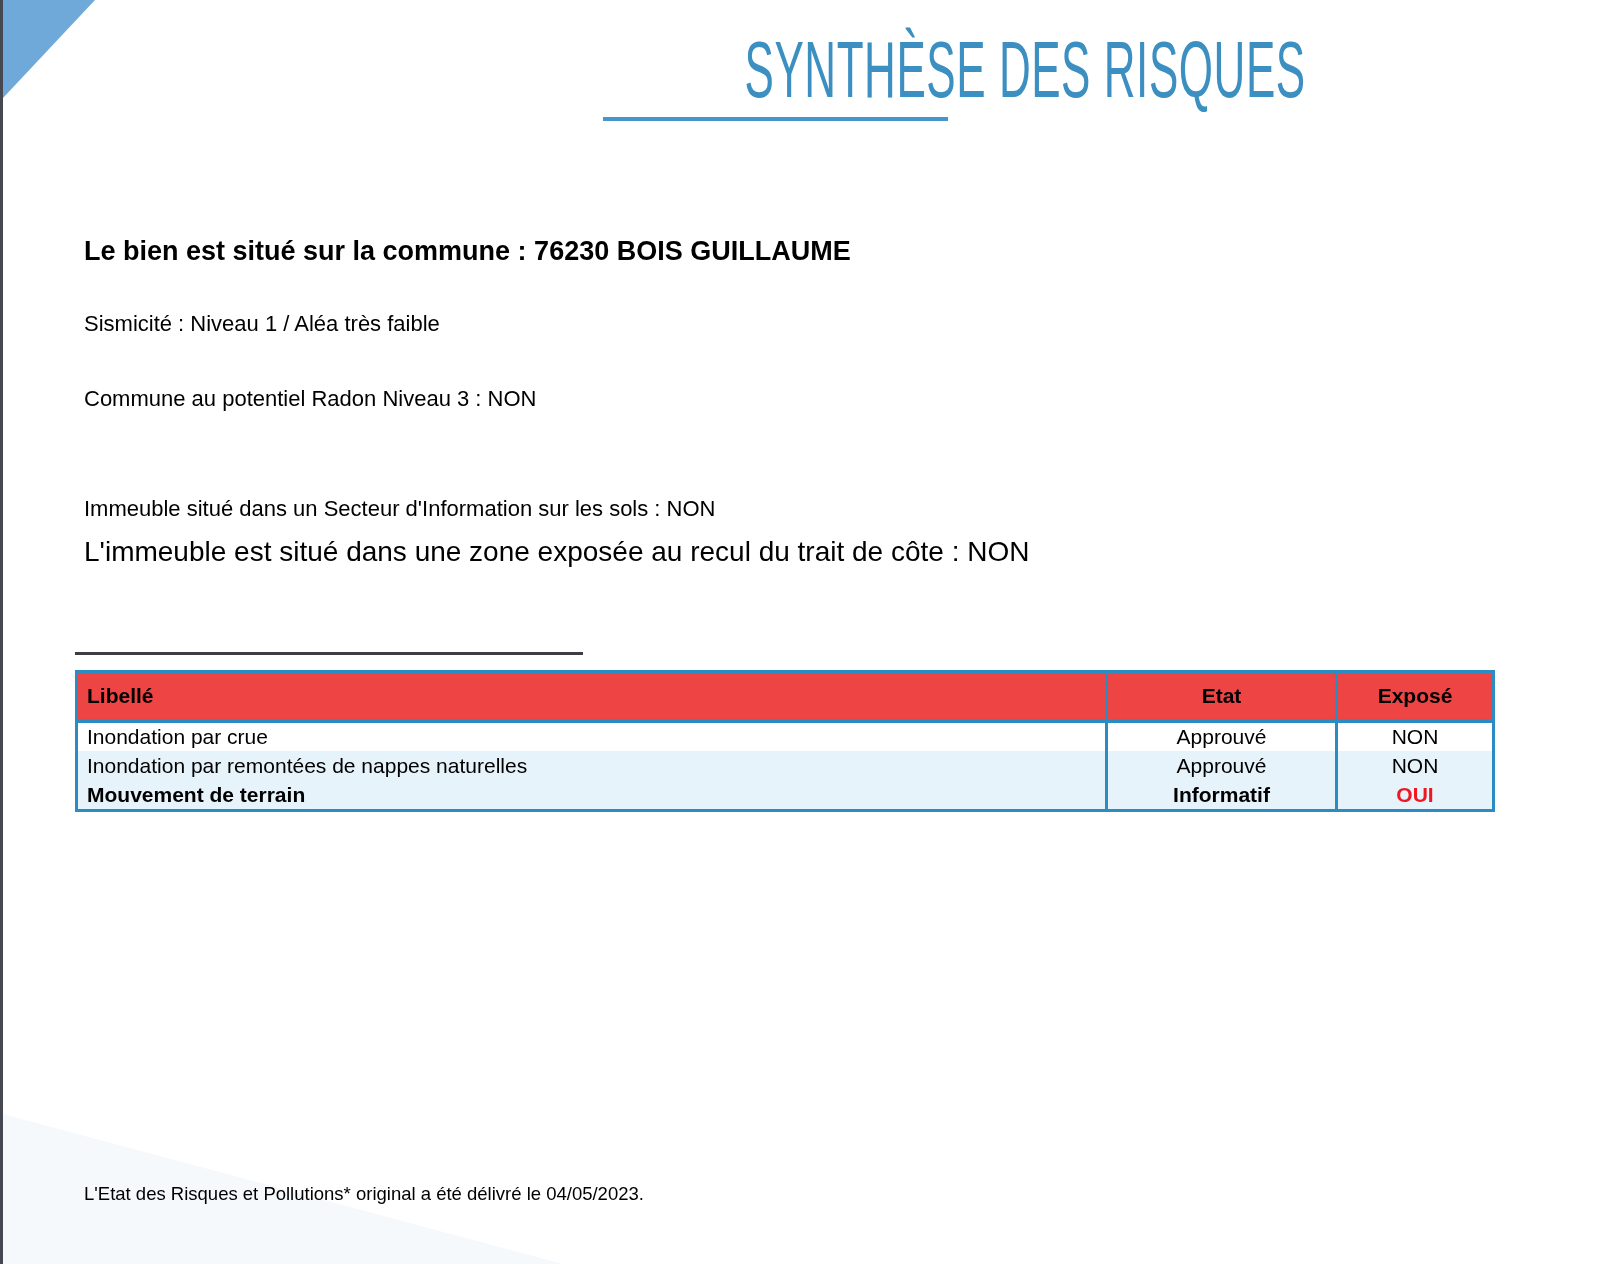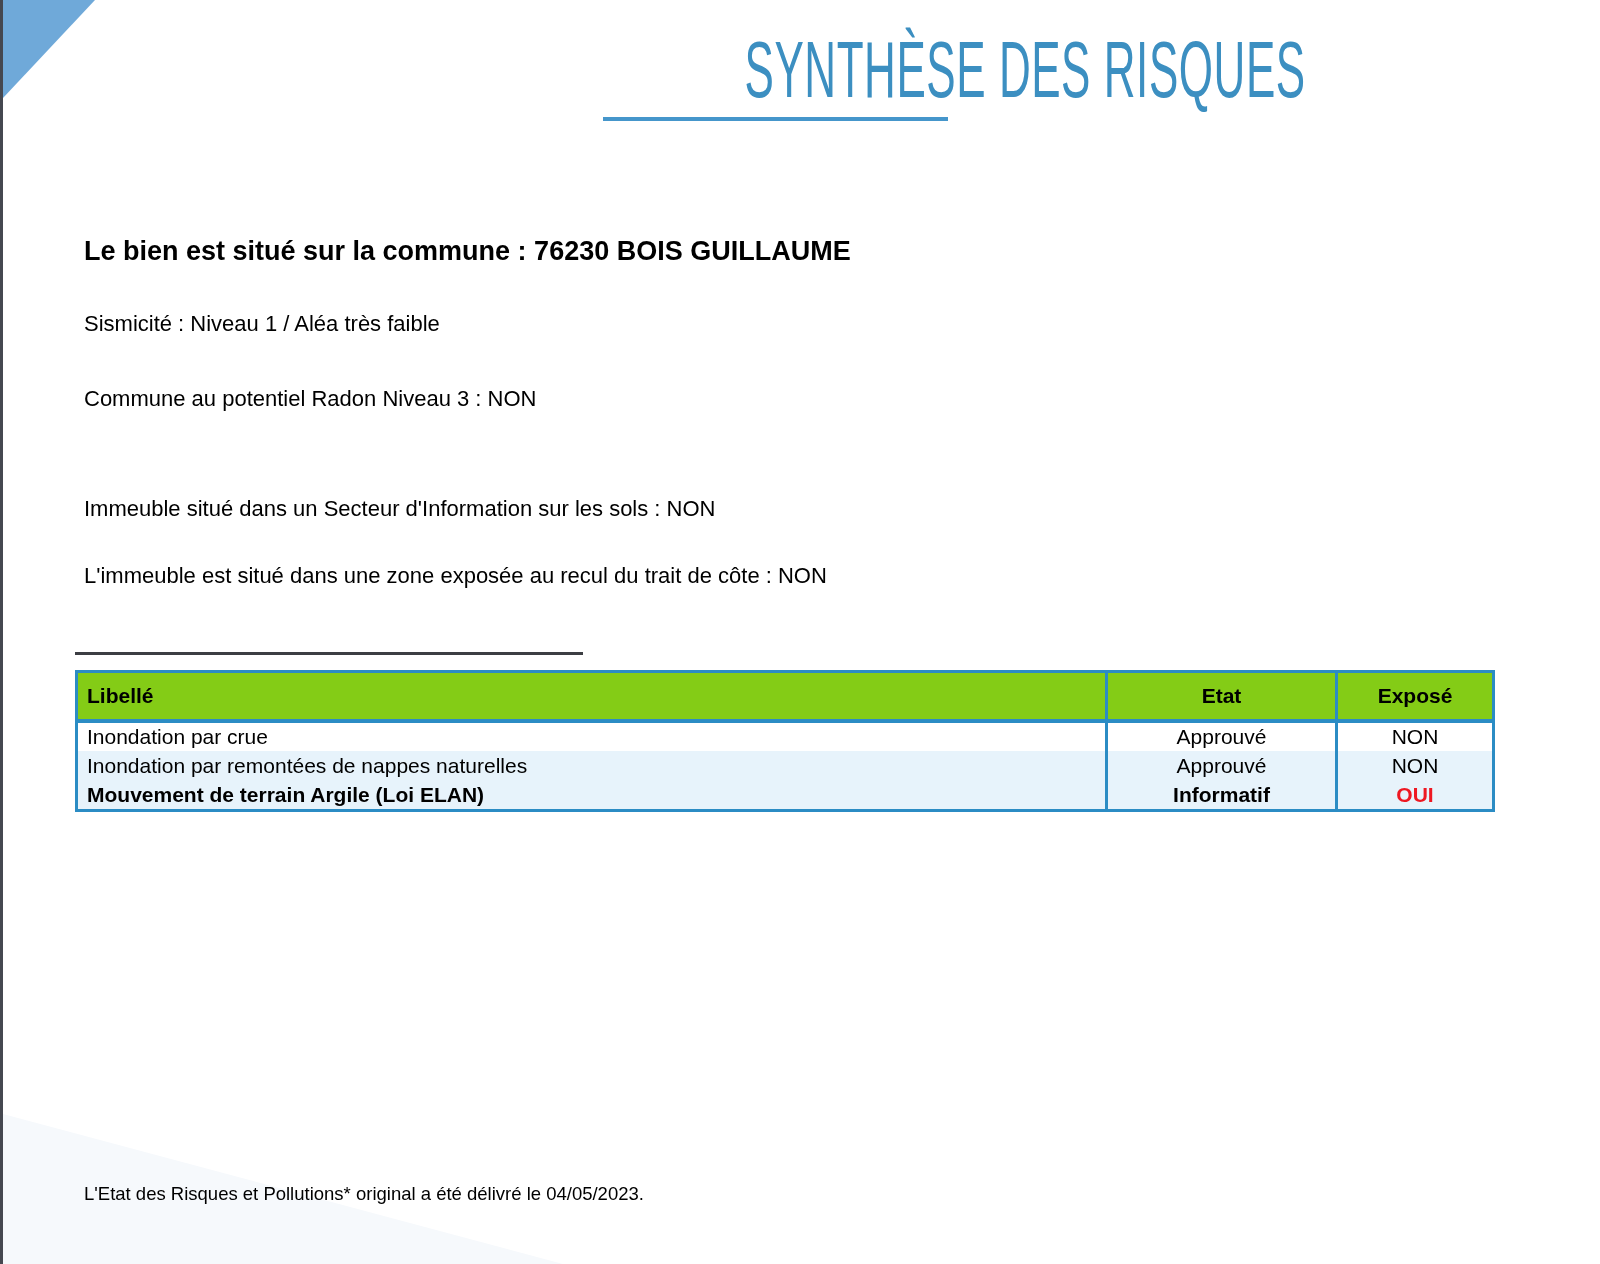--- a/index.html
+++ b/index.html
@@ -51,21 +51,21 @@
   .title-underline{
     position:absolute;left:603px;top:117px;width:345px;height:4px;
     background:var(--underline);
   }
 
   .line{position:absolute;left:84px;white-space:nowrap;}
   .commune-line{top:236px;font-size:27px;font-weight:bold;}
   .seismicity-line{top:311px;font-size:22px;}
   .radon-line{top:386px;font-size:22px;}
   .soil-info-line{top:461px;font-size:22px;margin-top:35px;}
-  .coastline-line{top:536px;font-size:22px;margin-top:27px;}
+  .coastline-line{top:536px;font-size:28px;}
 
   .divider-artifact{
     position:absolute;left:75px;top:652px;width:508px;height:3px;
     background:#3c3e43;
   }
 
   table.risk-table{
     position:absolute;left:75px;top:670px;width:1417px;
     border-collapse:collapse;
     border:3px solid var(--table-border);
@@ -78,21 +78,21 @@
   .risk-table th,.risk-table td{
     border-left:3px solid var(--table-border);
     border-right:3px solid var(--table-border);
     padding:0 9px;
     overflow:hidden;white-space:nowrap;
   }
   .risk-table thead th{
     height:49px;
     border-bottom:4px solid var(--table-border);
     font-weight:bold;
-    background:#84cc16;
+    background:#ef4444;
   }
   .risk-table thead th:first-child{text-align:left;}
   .risk-table thead th:nth-child(2),
   .risk-table thead th:nth-child(3){text-align:center;}
   .risk-table tbody td{height:30px;}
   .risk-table tbody td:first-child{text-align:left;}
   .risk-table tbody td:nth-child(2),
   .risk-table tbody td:nth-child(3){text-align:center;}
   .risk-table tbody tr.tint{background:var(--row-tint);}
   .risk-table tbody tr.bold td{font-weight:bold;}
@@ -141,20 +141,20 @@
         <td>Inondation par crue</td>
         <td>Approuvé</td>
         <td>NON</td>
       </tr>
       <tr class="tint">
         <td>Inondation par remontées de nappes naturelles</td>
         <td>Approuvé</td>
         <td>NON</td>
       </tr>
       <tr class="tint bold">
-        <td>Mouvement de terrain Argile (Loi ELAN)</td>
+        <td>Mouvement de terrain</td>
         <td>Informatif</td>
         <td class="oui">OUI</td>
       </tr>
     </tbody>
 </table>
 
 <div class="footer-note">L'Etat des Risques et Pollutions* original a été délivré le 04/05/2023.</div>
 
 </body></html>

